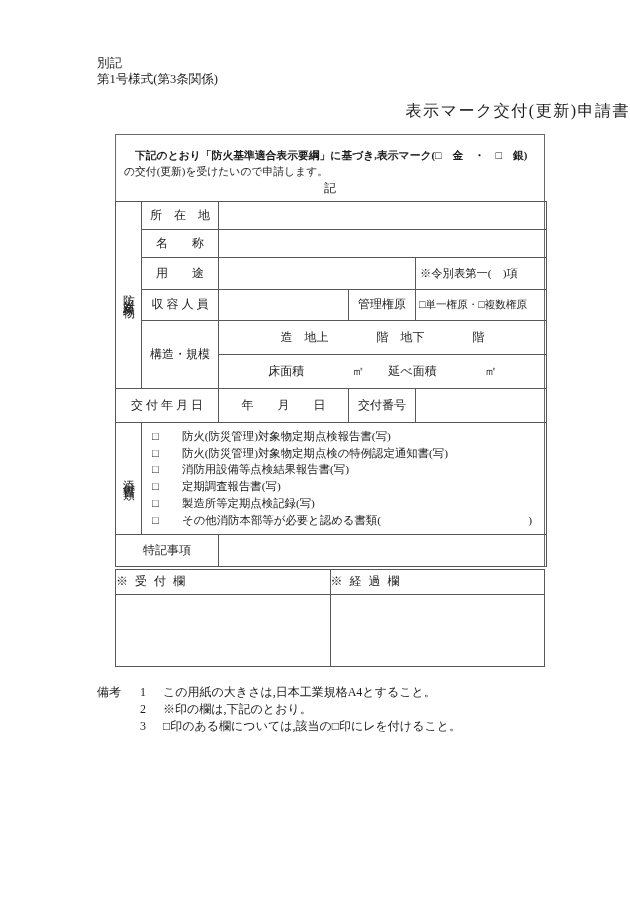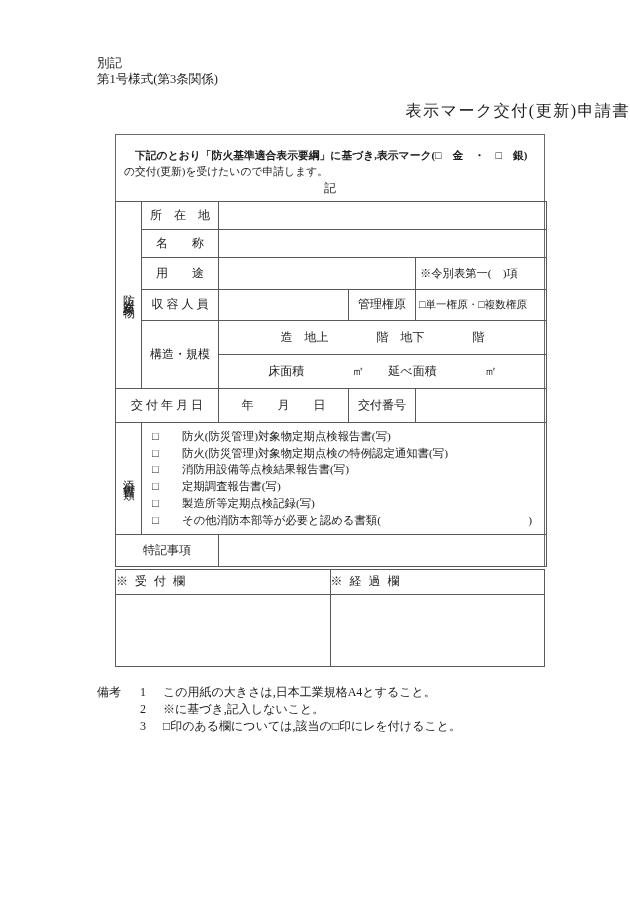--- a/index.html
+++ b/index.html
@@ -174,21 +174,21 @@
 
   <div class="remarks">
     <div class="remarks-label">備考</div>
     <div class="remarks-items">
       <div class="remark-item">
         <span class="remark-num">1</span>
         <span>この用紙の大きさは,日本工業規格A4とすること。</span>
       </div>
       <div class="remark-item">
         <span class="remark-num">2</span>
-        <span>※に基づき,記入しないこと。</span>
+        <span>※印の欄は,下記のとおり。</span>
       </div>
       <div class="remark-item">
         <span class="remark-num">3</span>
         <span>□印のある欄については,該当の□印にレを付けること。</span>
       </div>
     </div>
   </div>
 
 </div>
 

